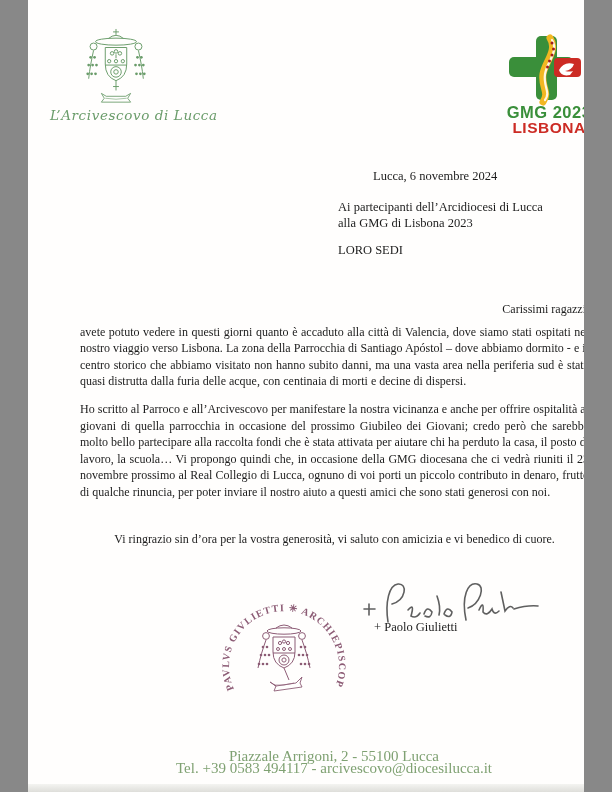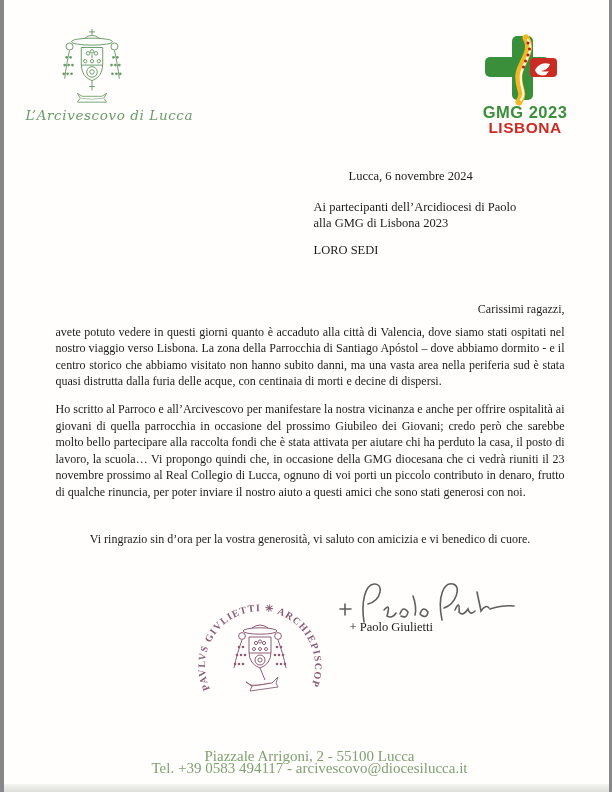--- a/index.html
+++ b/index.html
@@ -1,18 +1,18 @@
 <!DOCTYPE html>
 <html><head>
 <meta charset="utf-8">
 <style>
   html,body{margin:0;padding:0;background:#888;}
   .page{
     position:relative;
-    width:605px;height:792px;
+    width:556px;height:792px;
     margin:0 auto;
     background:#fffefd;
     overflow:hidden;
     font-family:"Liberation Serif", serif;
     color:#1c1c1c;
   }
   
   .crest{position:absolute;left:50px;top:28px;width:76px;height:80px;}
   .sender-script{
     position:absolute;left:22px;top:107px;width:170px;
@@ -117,21 +117,21 @@
           <circle cx="57.5" cy="27" r="1.5"></circle>
         <circle cx="55.5" cy="33" r="1.5"></circle>
       </g>
       <text x="57" y="84" text-anchor="middle" font-family="Liberation Sans, sans-serif" font-weight="bold" font-size="16.5" fill="#3a8f3a" letter-spacing="0.5">GMG 2023</text>
       <text x="57" y="99" text-anchor="middle" font-family="Liberation Sans, sans-serif" font-weight="bold" font-size="15.5" fill="#cc2b24" letter-spacing="0.5">LISBONA</text>
     </g>
   </svg>
 
   <div class="dateline">Lucca, 6 novembre 2024</div>
   <div class="recipient">
-    <div>Ai partecipanti dell’Arcidiocesi di Paolo</div>
+    <div>Ai partecipanti dell’Arcidiocesi di Lucca</div>
     <div>alla GMG di Lisbona 2023</div>
   </div>
   <div class="loro-sedi">LORO SEDI</div>
 
   <div class="body-text">
     <p class="salutation">Carissimi ragazzi,</p>
     <p class="para">avete potuto vedere in questi giorni quanto è accaduto alla città di Valencia, dove siamo stati ospitati nel nostro viaggio verso Lisbona. La zona della Parrocchia di Santiago Apóstol – dove abbiamo dormito - e il centro storico che abbiamo visitato non hanno subito danni, ma una vasta area nella periferia sud è stata quasi distrutta dalla furia delle acque, con centinaia di morti e decine di dispersi.</p>
     <p class="para last">Ho scritto al Parroco e all’Arcivescovo per manifestare la nostra vicinanza e anche per offrire ospitalità ai giovani di quella parrocchia in occasione del prossimo Giubileo dei Giovani; credo però che sarebbe molto bello partecipare alla raccolta fondi che è stata attivata per aiutare chi ha perduto la casa, il posto di lavoro, la scuola… Vi propongo quindi che, in occasione della GMG diocesana che ci vedrà riuniti il 23 novembre prossimo al Real Collegio di Lucca, ognuno di voi porti un piccolo contributo in denaro, frutto di qualche rinuncia, per poter inviare il nostro aiuto a questi amici che sono stati generosi con noi.</p>
     <p class="closing">Vi ringrazio sin d’ora per la vostra generosità, vi saluto con amicizia e vi benedico di cuore.</p>
   </div>

